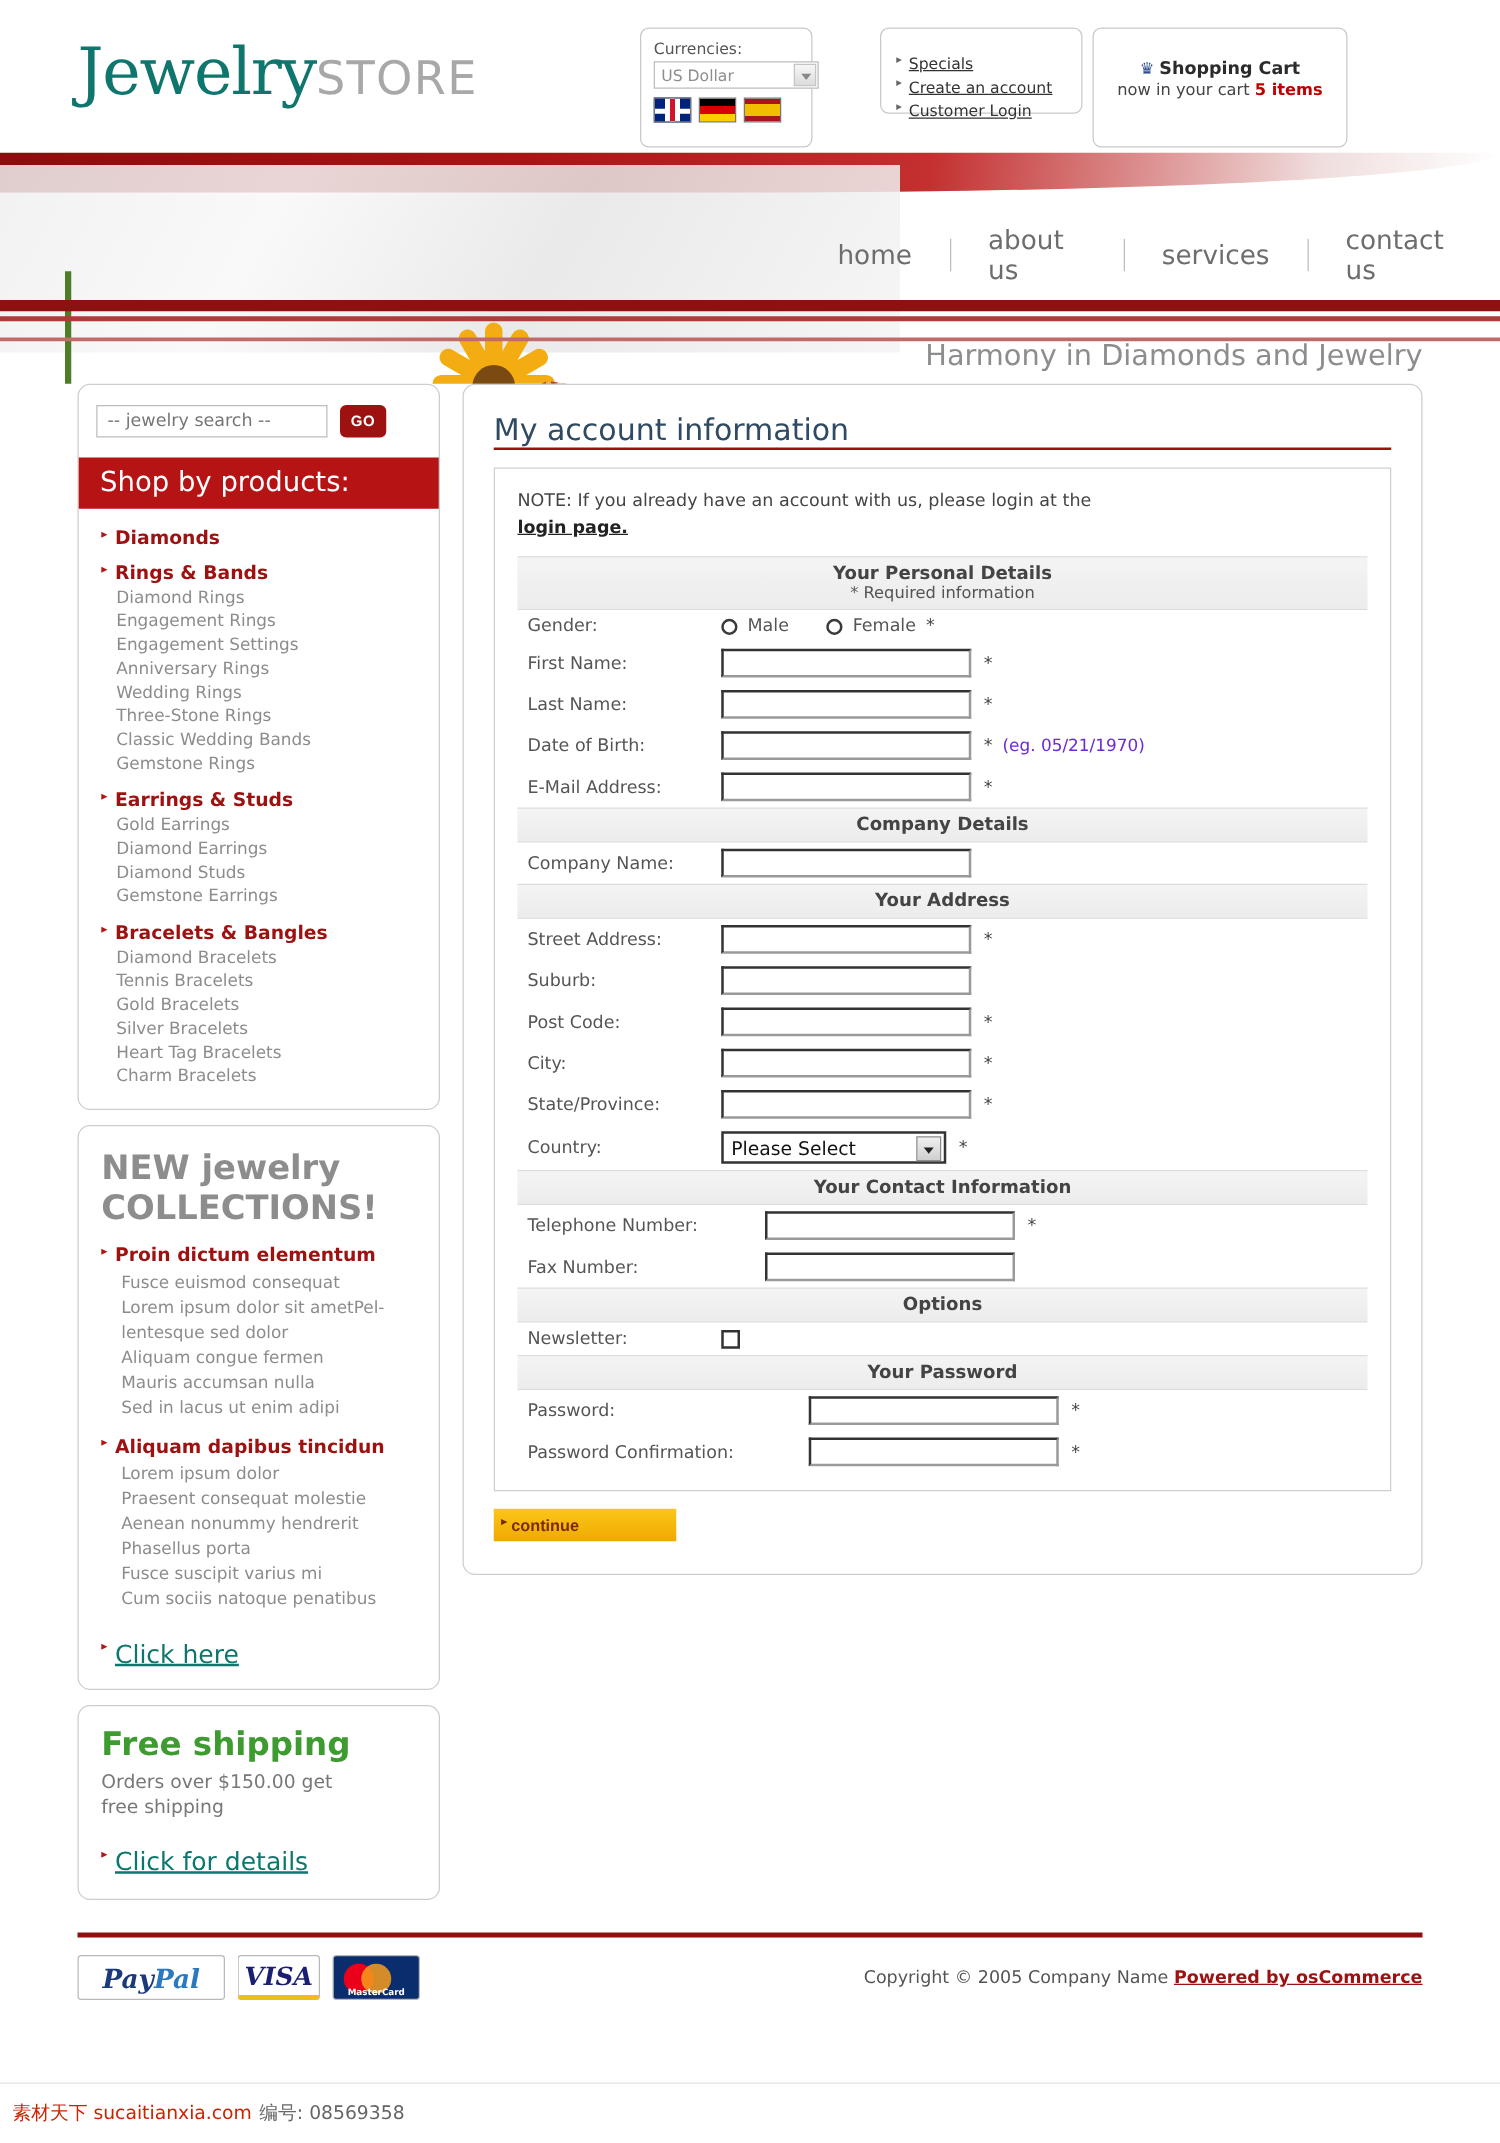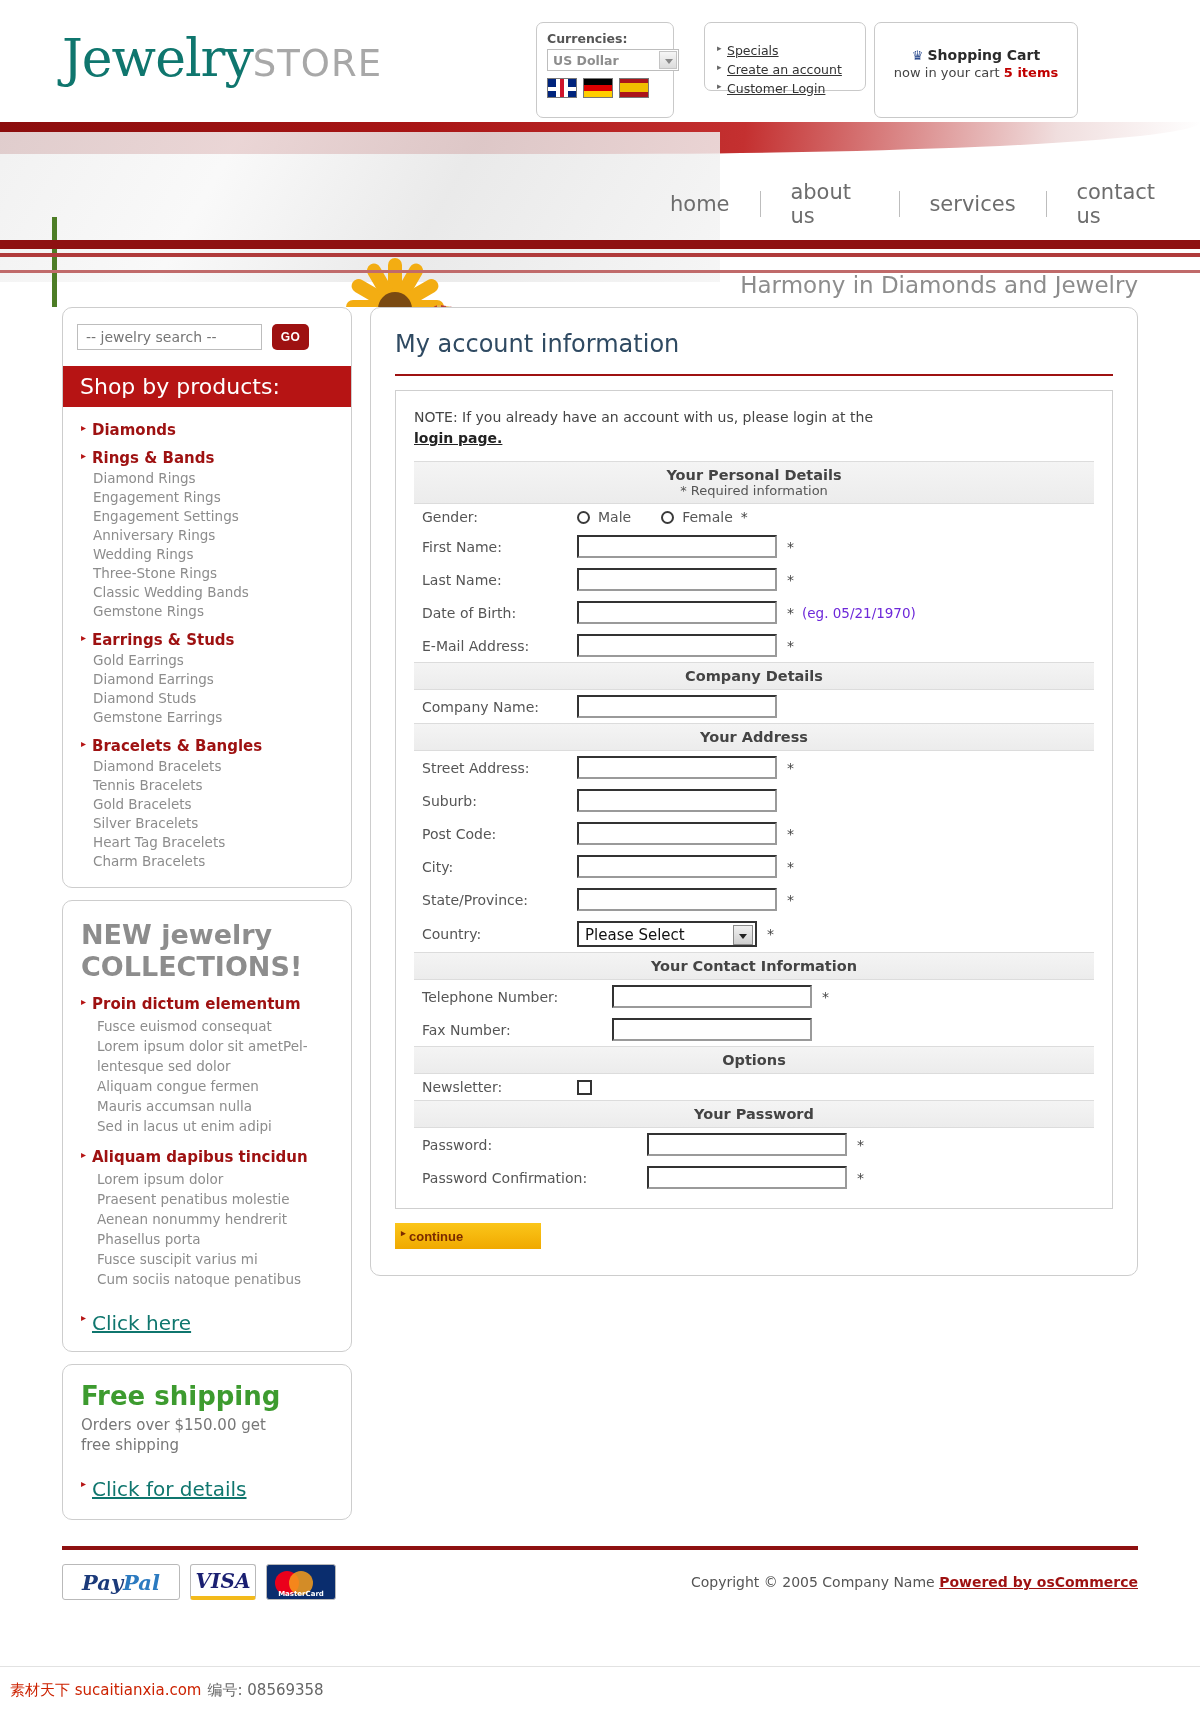--- a/index.html
+++ b/index.html
@@ -13,21 +13,21 @@
   }
   .page { position:relative; width:1200px; height:1714px; }
 
   
   .header { position:relative; height:122px; }
   .logo { position:absolute; left:62px; top:28px; font-family:"DejaVu Serif","Liberation Serif",serif; }
   .logo .a { font-size:52px; color:#0f766e; letter-spacing:-1px; }
   .logo .b { font-size:37px; color:#a8a8a8; letter-spacing:1px; font-family:"DejaVu Sans","Liberation Sans",sans-serif; }
 
   .hbox { position:absolute; border:1px solid #c9c9c9; border-radius:7px; background:#fff; }
-  .hbox.cur { left:536px; top:22px; width:138px; height:96px; padding:8px 10px;font-weight:bold; }
+  .hbox.cur { left:512px; top:22px; width:138px; height:96px; padding:8px 10px; }
   .hbox.links { left:704px; top:22px; width:162px; height:69px; padding:20px 12px; }
   .hbox.cart { left:874px; top:22px; width:204px; height:96px; padding:24px 10px; text-align:center; }
 
   .cur-label { font-size:12.5px; color:#555; margin-bottom:3px; }
   .cur-select { position:relative; width:132px; height:22px; border:1px solid #bdbdbd; background:#fff; }
   .cur-select .txt { position:absolute; left:5px; top:3px; font-size:12.5px; color:#8d8d8d; }
   .cur-select .arrow { position:absolute; right:1px; top:1px; width:18px; height:18px; background:linear-gradient(#f6f6f6,#dcdcdc); border:1px solid #c4c4c4; }
   .cur-select .arrow:after { content:""; position:absolute; left:5px; top:7px; border-left:4px solid transparent; border-right:4px solid transparent; border-top:5px solid #888; }
   .flags { margin-top:7px; display:flex; gap:6px; }
   .flag { width:30px; height:20px; border:1px solid #777; position:relative; overflow:hidden; }
@@ -93,21 +93,21 @@
   .coll-item { color:#8c8c8c; font-size:13.5px; padding-left:16px; line-height:20px; }
   .click-here { display:inline-block; color:#0f766e; font-size:20px; text-decoration:underline; padding-left:11px; position:relative; margin-top:22px; }
   .click-here:before { content:"\25B8"; position:absolute; left:0; top:1px; font-size:10px; color:#b61414; text-decoration:none; }
 
   .shipping { padding:16px 18px 18px; }
   .ship-title { font-size:26px; color:#3d9b2f; font-weight:bold; }
   .ship-text { font-size:15px; color:#777; line-height:20px; margin-top:4px; }
 
   
   .main-card { border:1px solid #cdcdcd; border-radius:10px; padding:22px 24px 26px; }
-  .page-title { font-size:24px; color:#2f4a62; font-family:"DejaVu Sans","Liberation Sans",sans-serif; padding-bottom:16px; border-bottom:2px solid #9e1111; margin-bottom:14px; }
+  .page-title { font-size:24px; color:#2f4a62; font-family:"DejaVu Sans","Liberation Sans",sans-serif; padding-bottom:0; border-bottom:2px solid #9e1111; margin-bottom:14px; }
   .form-frame { border:1px solid #cfcfcf; padding:16px 18px 14px; }
   .note { font-size:14px; color:#444; line-height:21px; margin-bottom:12px; }
   .note a { color:#222; font-weight:bold; text-decoration:underline; }
 
   .sec { background:linear-gradient(#f4f4f4,#ececec); border-top:1px solid #dcdcdc; border-bottom:1px solid #dcdcdc;
          padding:5px 8px; font-weight:bold; font-size:14.5px; color:#444; display:flex; justify-content:space-between; align-items:center;flex-direction:column; }
   .sec .req { font-weight:normal; font-size:13px; color:#555; }
 
   .row { display:flex; align-items:center; padding:5px 0 5px 8px; font-size:14px; color:#555; }
   .row .lbl { width:155px; flex:none; }
@@ -276,21 +276,21 @@
           <div class="coll-group-title">Proin dictum elementum</div>
           <div class="coll-item">Fusce euismod consequat</div>
           <div class="coll-item">Lorem ipsum dolor sit ametPel-</div>
           <div class="coll-item">lentesque sed dolor</div>
           <div class="coll-item">Aliquam congue fermen</div>
           <div class="coll-item">Mauris accumsan nulla</div>
           <div class="coll-item">Sed in lacus ut enim adipi</div>
 
           <div class="coll-group-title">Aliquam dapibus tincidun</div>
           <div class="coll-item">Lorem ipsum dolor</div>
-          <div class="coll-item">Praesent penatibus molestie</div>
+          <div class="coll-item">Praesent consequat molestie</div>
           <div class="coll-item">Aenean nonummy hendrerit</div>
           <div class="coll-item">Phasellus porta</div>
           <div class="coll-item">Fusce suscipit varius mi</div>
           <div class="coll-item">Cum sociis natoque penatibus</div>
 
           <a class="click-here" href="#">Click here</a>
         </div>
       </div>
 
       <div class="card">

